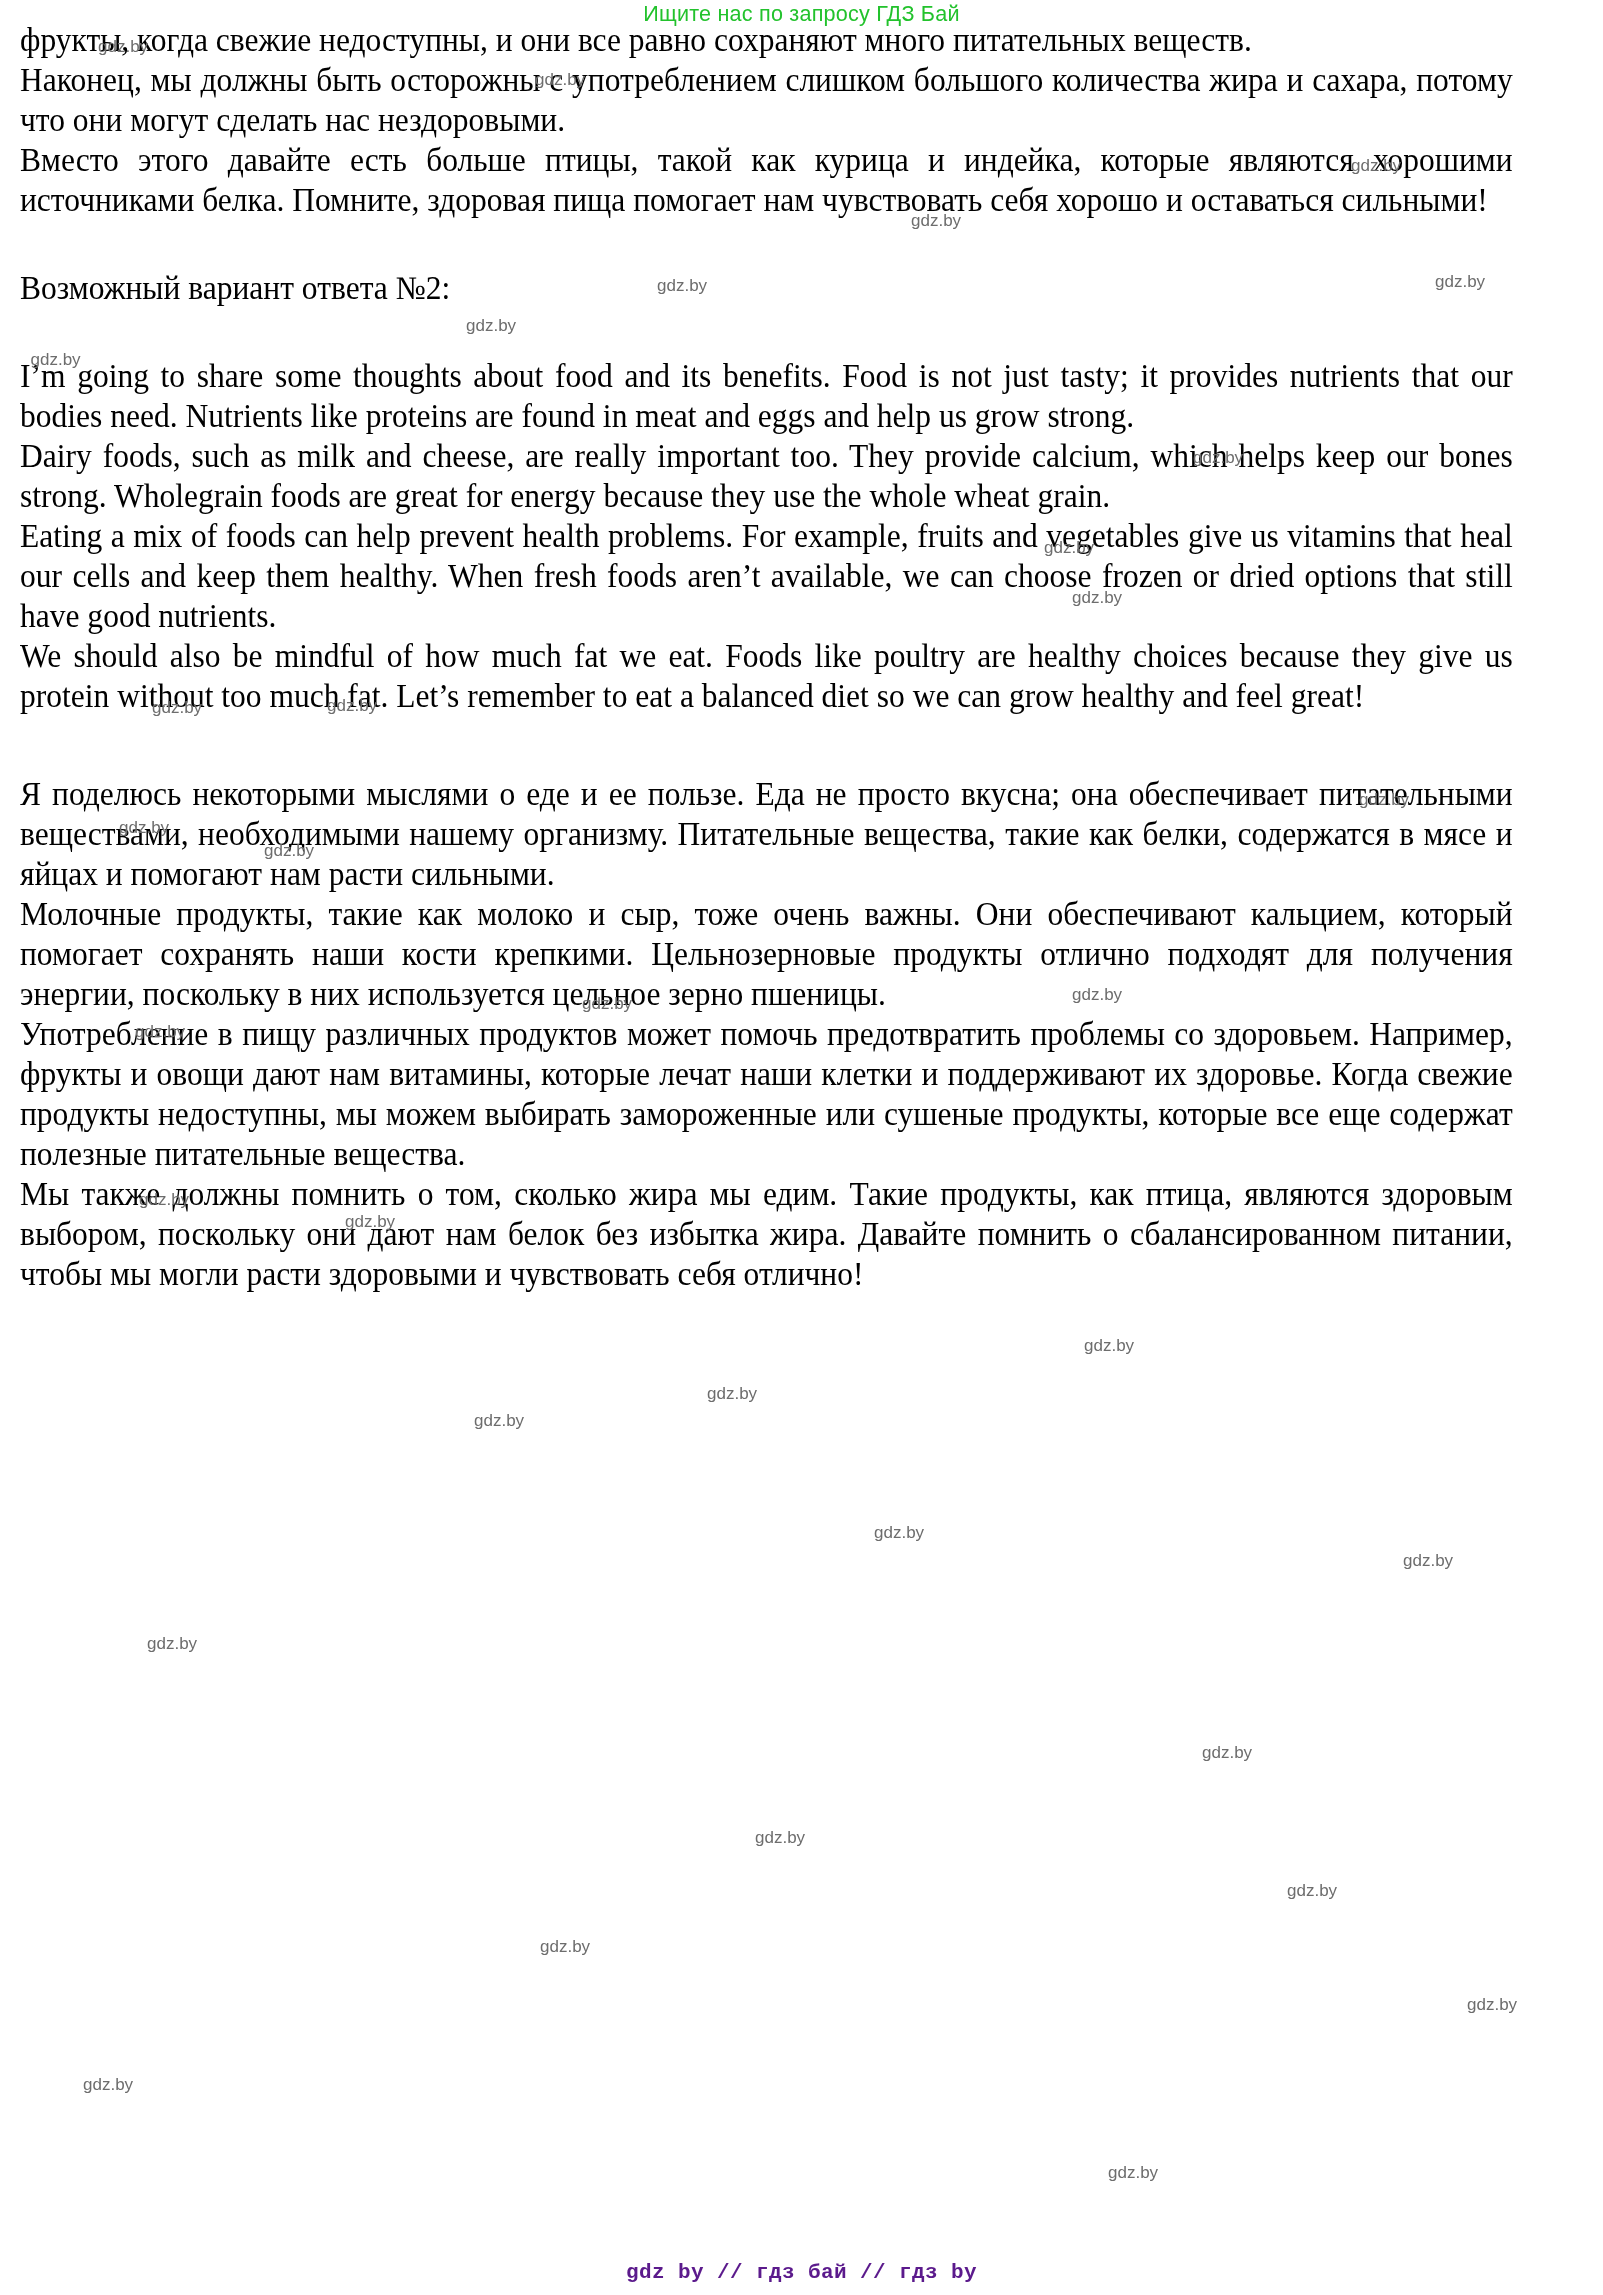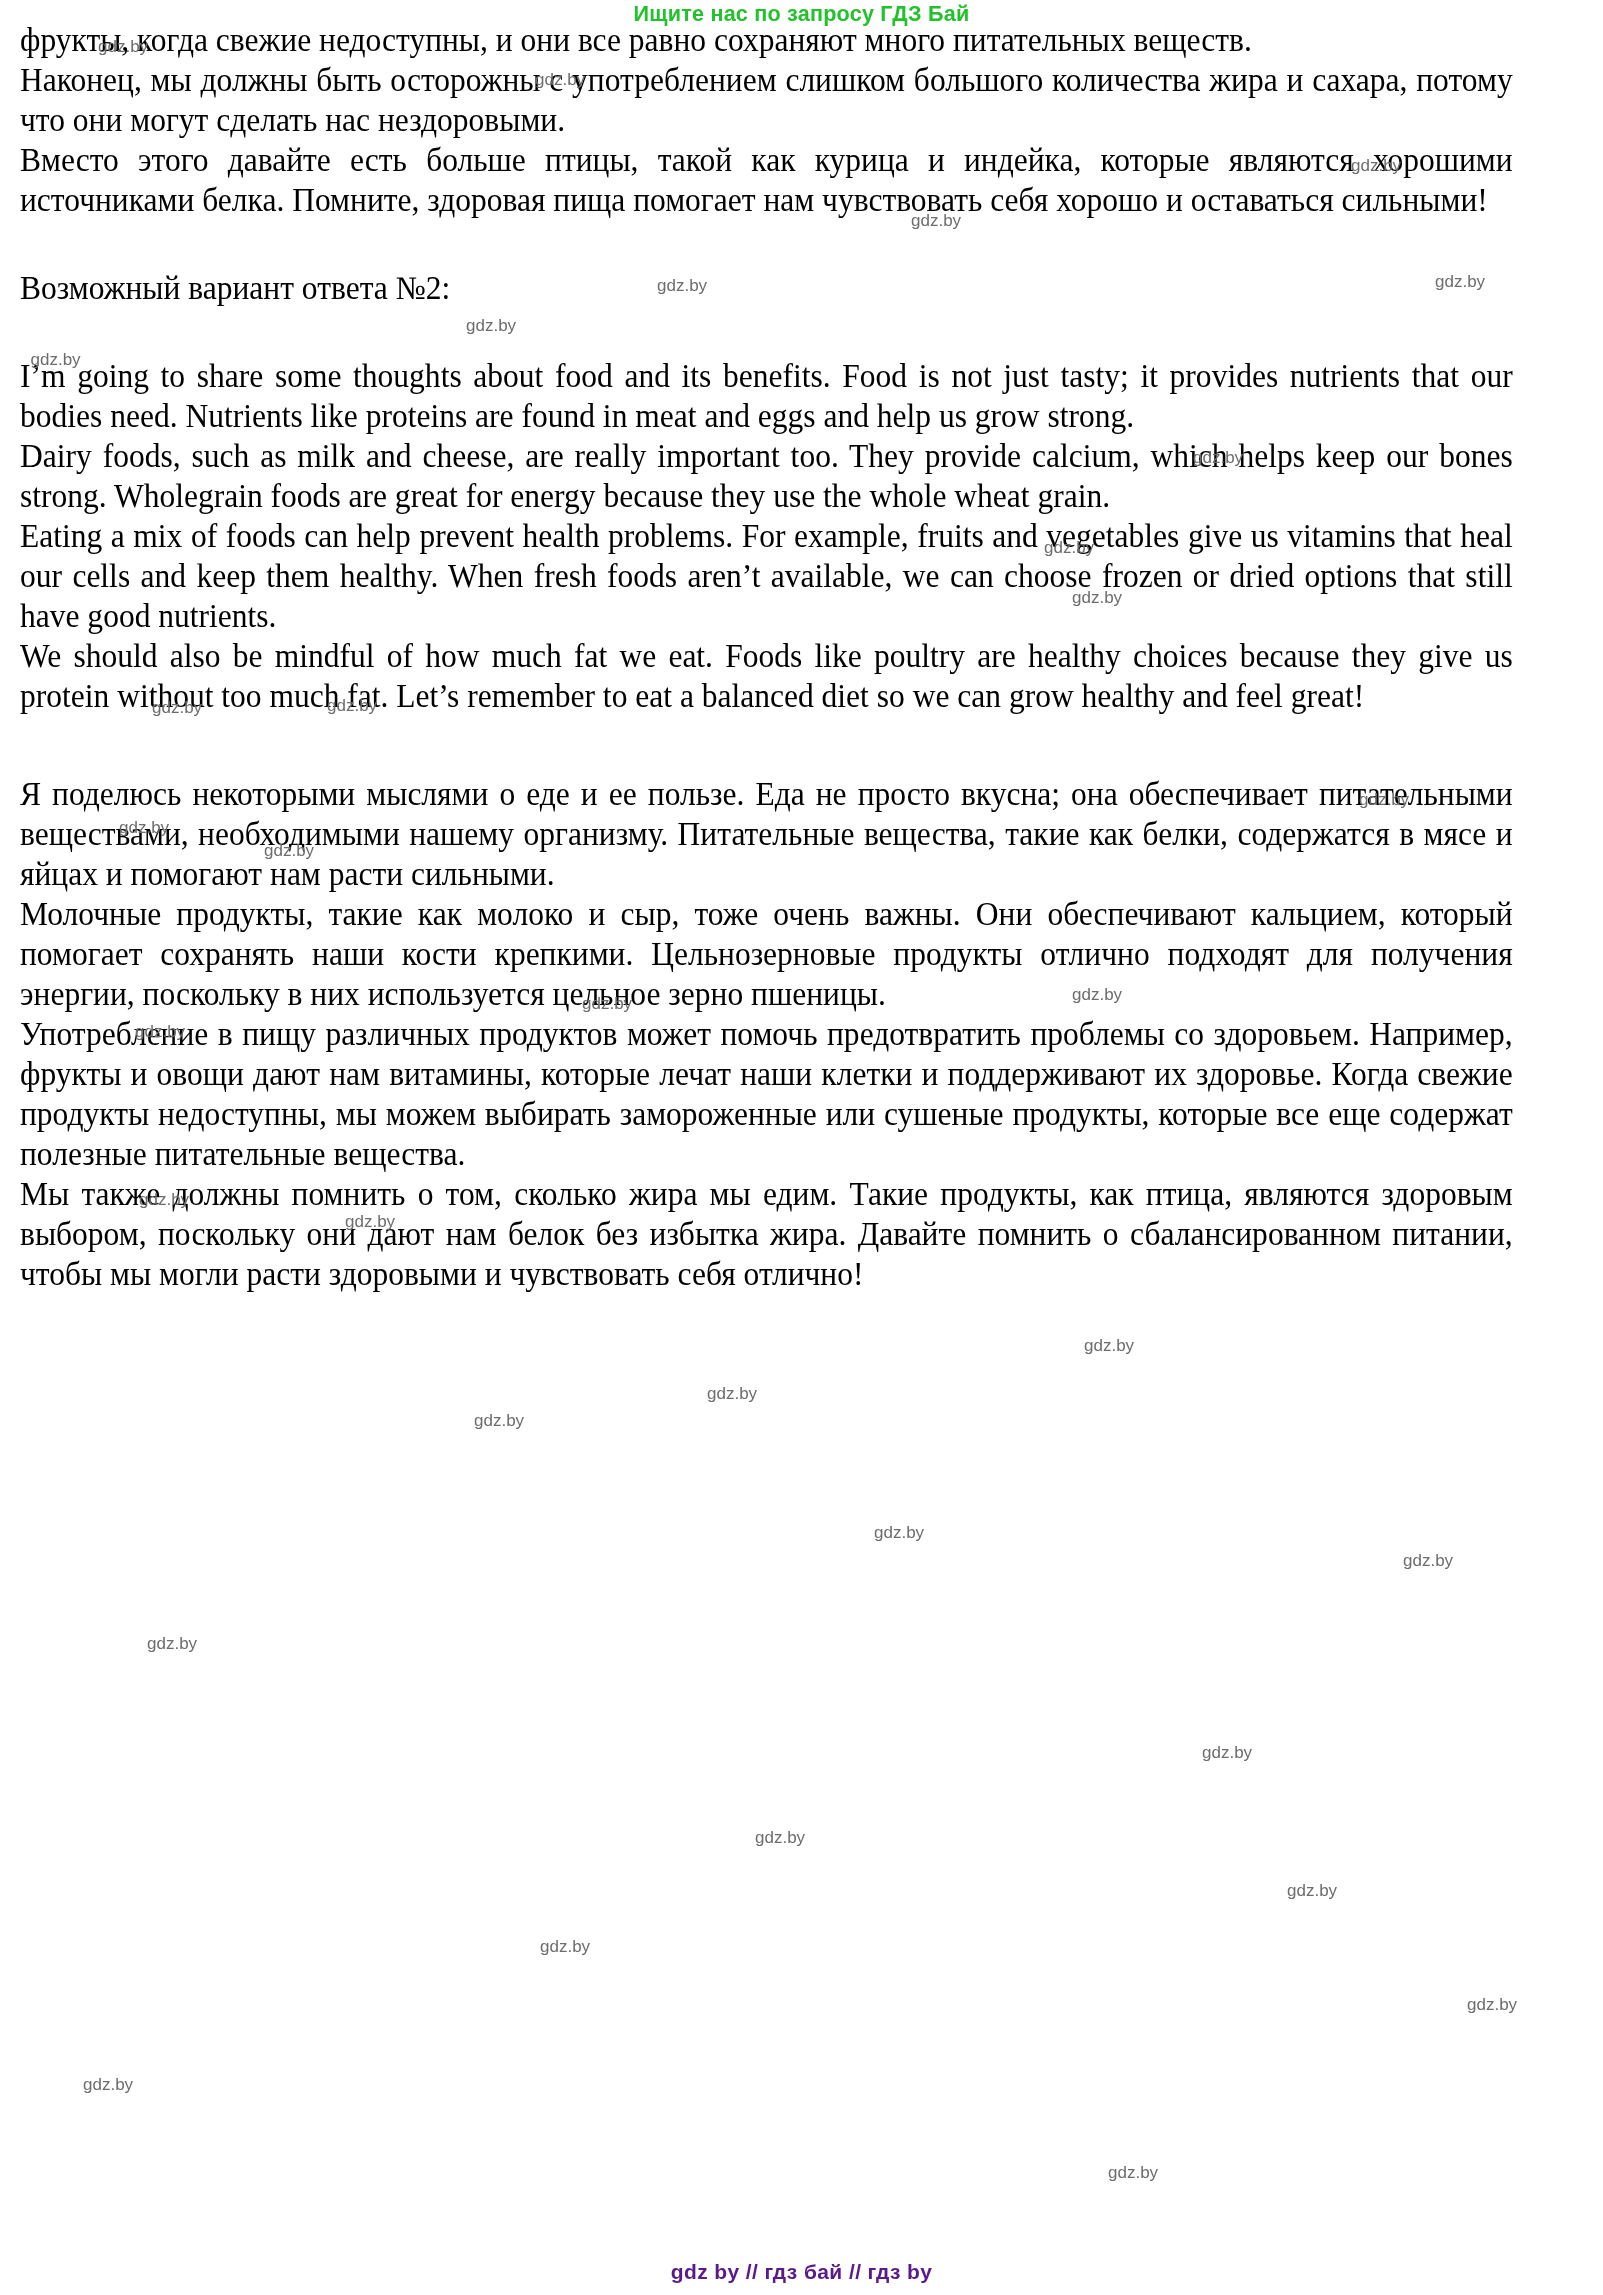--- a/index.html
+++ b/index.html
@@ -17,21 +17,21 @@
 
   
   .header-banner {
     position: absolute;
     top: 0;
     left: 0;
     width: 1603px;
     text-align: center;
     font-family: "Liberation Sans", "DejaVu Sans", sans-serif;
     font-size: 21.6px;
-    font-weight: 700;
+    font-weight: 400;
     color: #22c22c;
     letter-spacing: 0.2px;
     line-height: 27px;
     z-index: 5;
   }
 
   
   .doc {
     position: absolute;
     left: 20px;
@@ -76,21 +76,21 @@
     pointer-events: none;
   }
 
   
   .footer {
     position: absolute;
     left: 0;
     bottom: 11.2px;
     width: 1603px;
     text-align: center;
-    font-family: Liberation Sans, sans-serif;
+    font-family: Liberation Mono, monospace;
     font-size: 21px;
     font-weight: 700;
     color: #5b1a8c;
     letter-spacing: 0.4px;
     z-index: 5;
   }
 </style>
 </head>
 <body>
 

